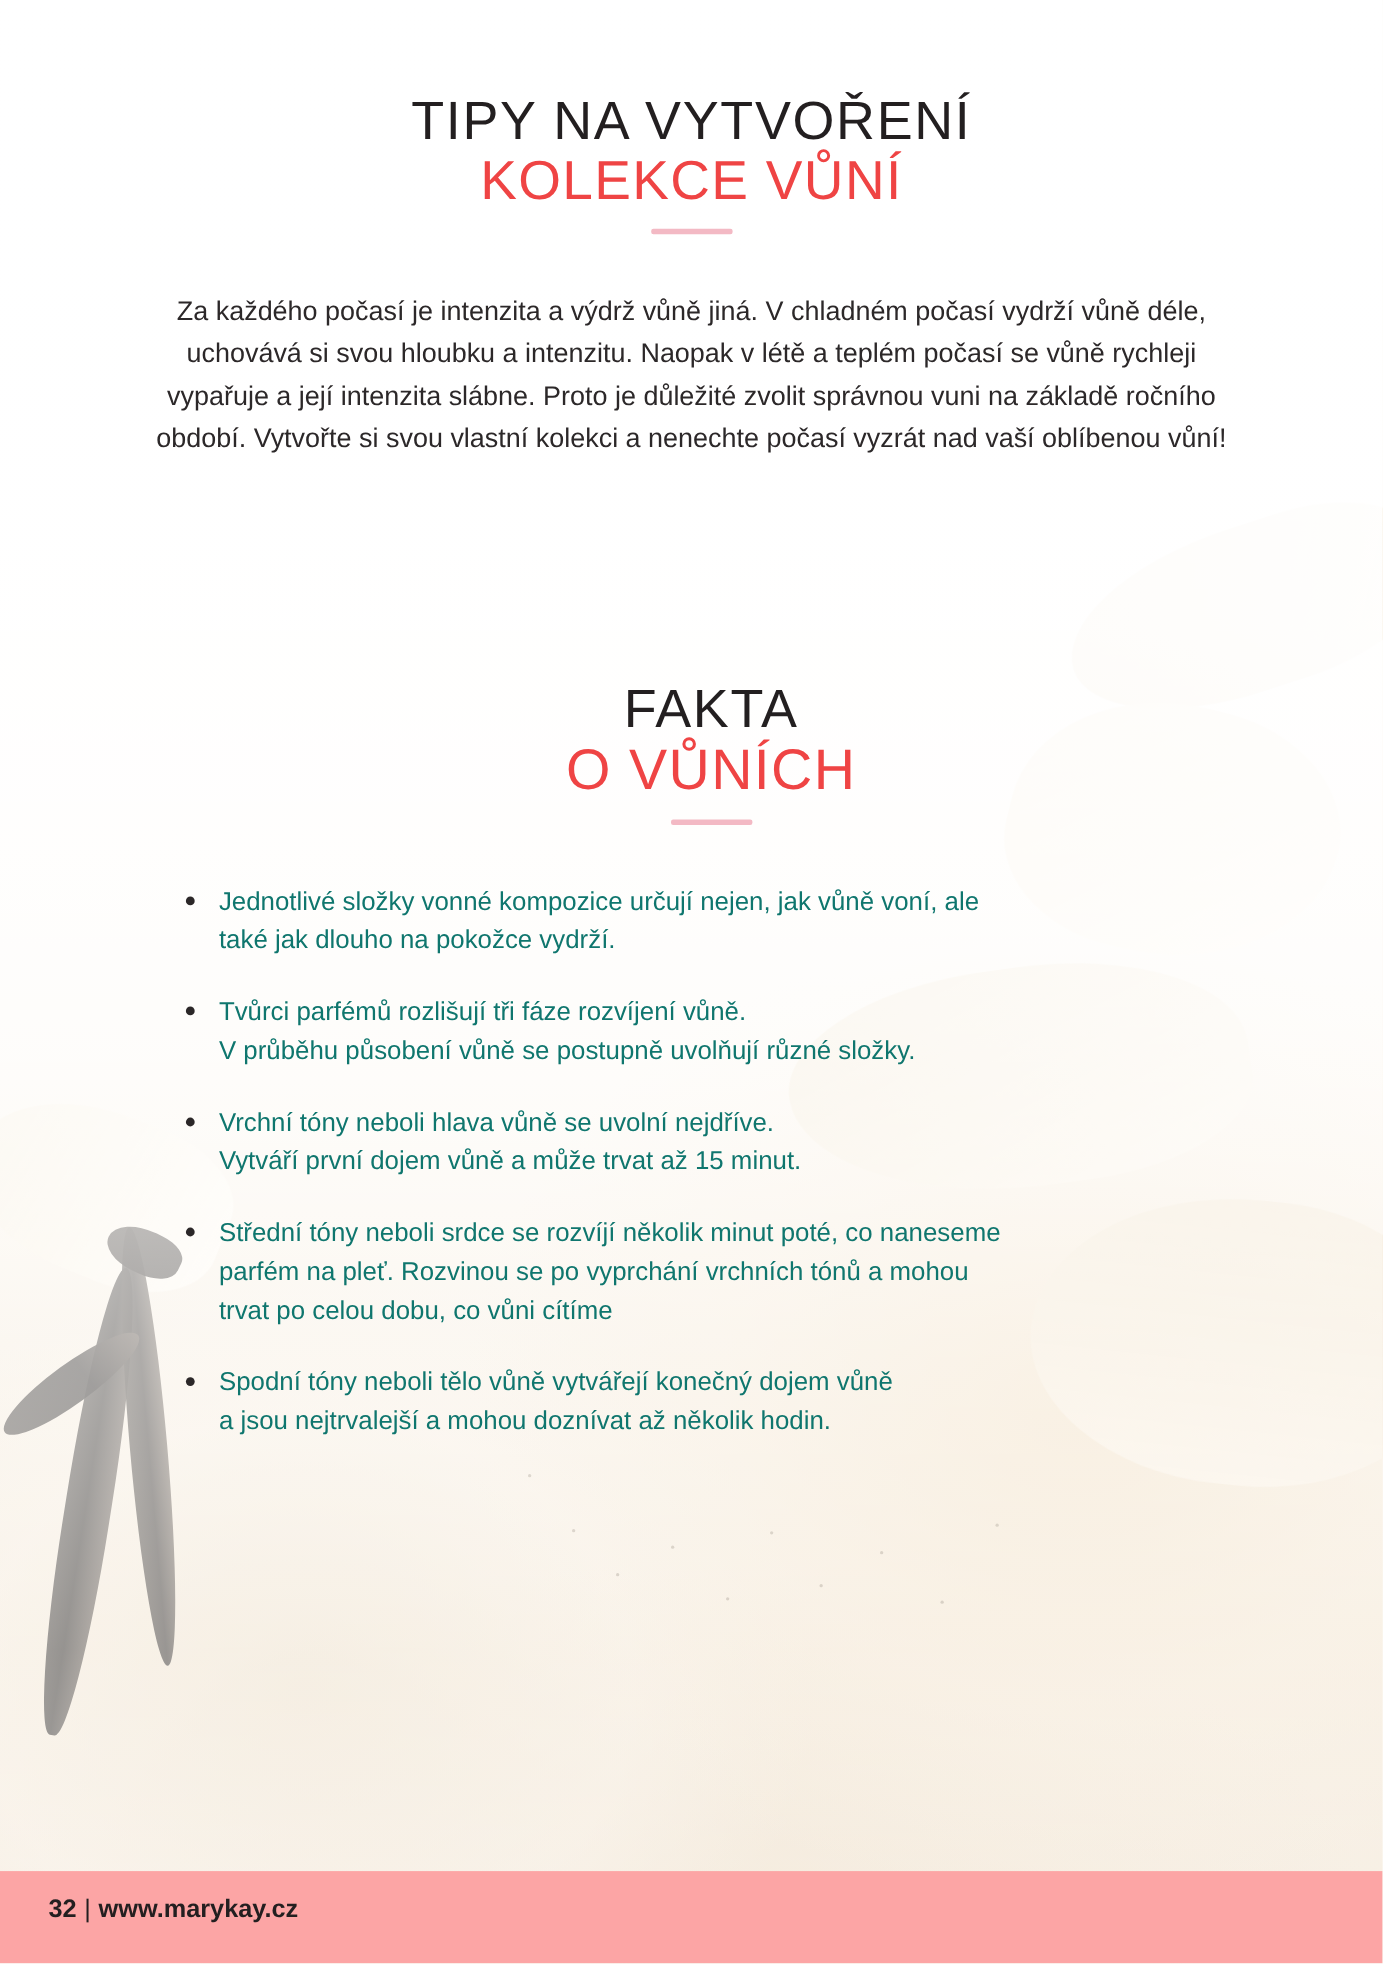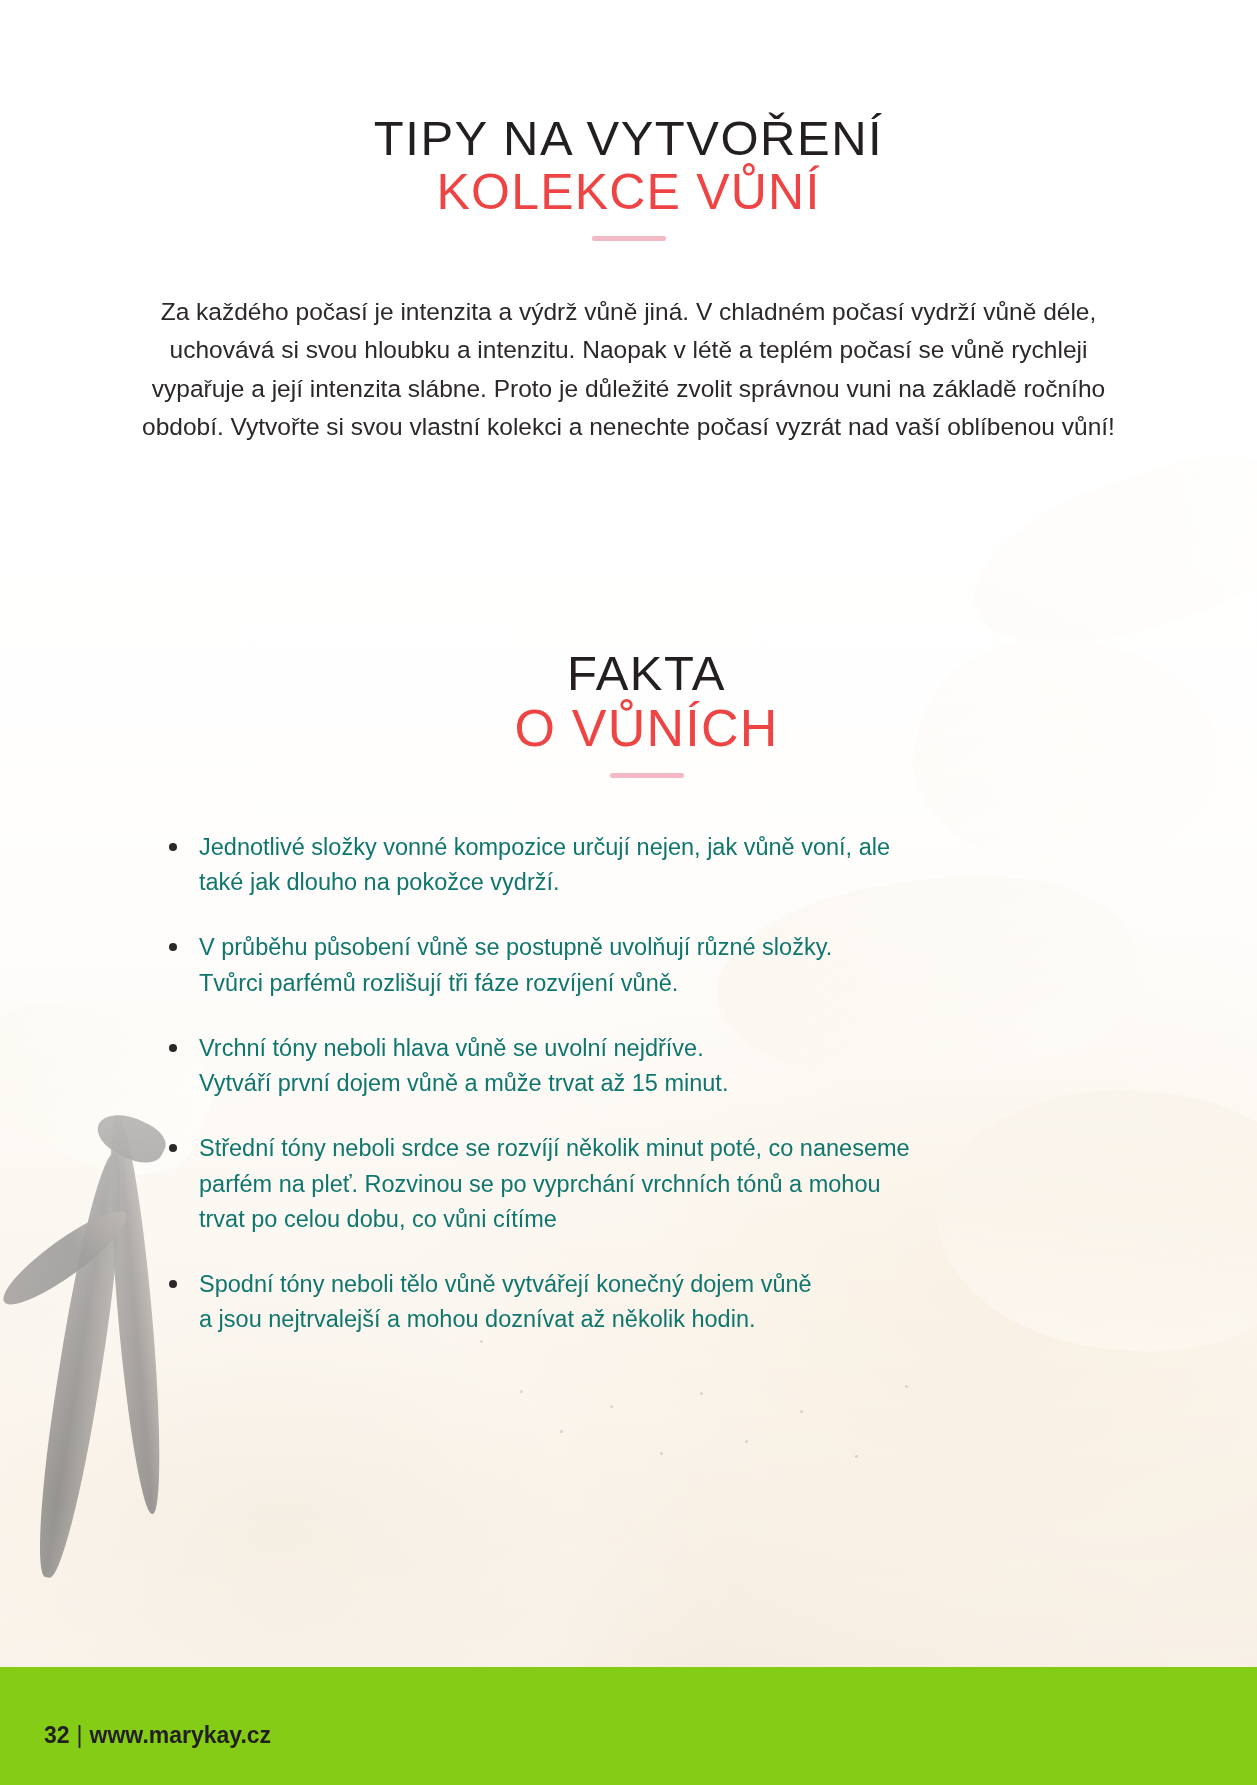--- a/index.html
+++ b/index.html
@@ -140,21 +140,21 @@
   }
   .rule {
     width: 74px;
     height: 5px;
     background: #f3b9c4;
     margin: 16px auto 0;
     border-radius: 2px;
   }
 
   #tips-heading {
-    padding-top: 112px;
+    padding-top: 84px;
   }
   .intro {
     margin: 52px auto 0;
     width: 1000px;
     text-align: center;
     font-size: 24.5px;
     line-height: 1.57;
     color: #2c2829;
     font-weight: 400;
   }
@@ -191,22 +191,22 @@
     border-radius: 50%;
   }
   .facts-list li .ln { display: block; }
 
   
   .footer {
     position: absolute;
     left: 0;
     right: 0;
     bottom: 0;
-    height: 118px;
-    background: #84cc16;
+    height: 84px;
+    background: #fca5a5;
     z-index: 10;
   }
   .footer-inner {
     position: absolute;
     left: 44px;
     bottom: 36px;
     font-size: 23px;
     color: #231f20;
     display: flex;
     align-items: baseline;
@@ -264,22 +264,22 @@
       <div class="heading-line2">O VŮNÍCH</div>
       <div class="rule"></div>
     </div>
 
     <ul class="facts-list">
       <li>
         <span class="ln">Jednotlivé složky vonné kompozice určují nejen, jak vůně voní, ale</span>
         <span class="ln">také jak dlouho na pokožce vydrží.</span>
       </li>
       <li>
+        <span class="ln">Tvůrci parfémů rozlišují tři fáze rozvíjení vůně.</span>
         <span class="ln">V průběhu působení vůně se postupně uvolňují různé složky.</span>
-        <span class="ln">Tvůrci parfémů rozlišují tři fáze rozvíjení vůně.</span>
       </li>
       <li>
         <span class="ln">Vrchní tóny neboli hlava vůně se uvolní nejdříve.</span>
         <span class="ln">Vytváří první dojem vůně  a může trvat až 15 minut.</span>
       </li>
       <li>
         <span class="ln">Střední tóny neboli srdce se rozvíjí několik minut poté, co naneseme</span>
         <span class="ln">parfém na pleť. Rozvinou se po vyprchání vrchních tónů a mohou</span>
         <span class="ln">trvat po celou dobu, co vůni cítíme</span>
       </li>

